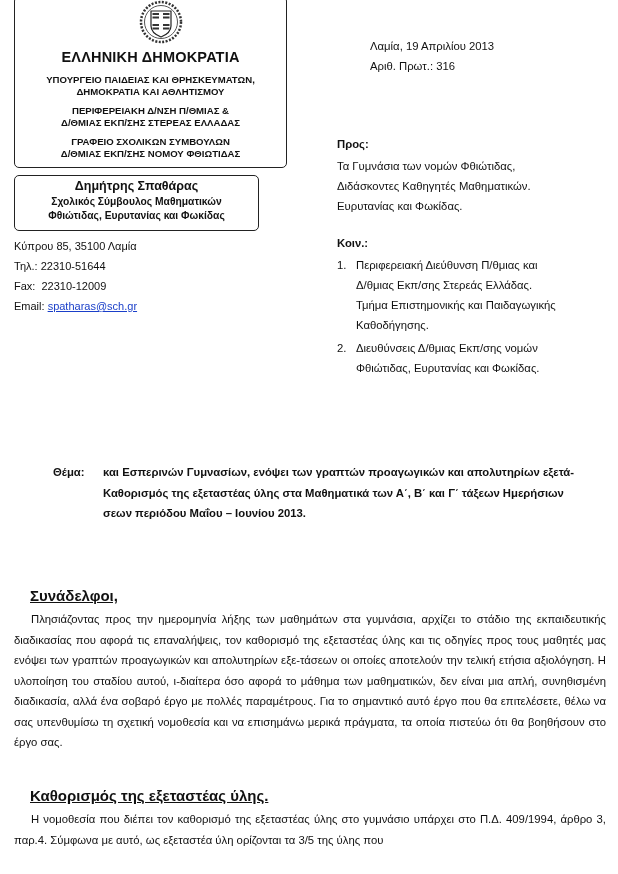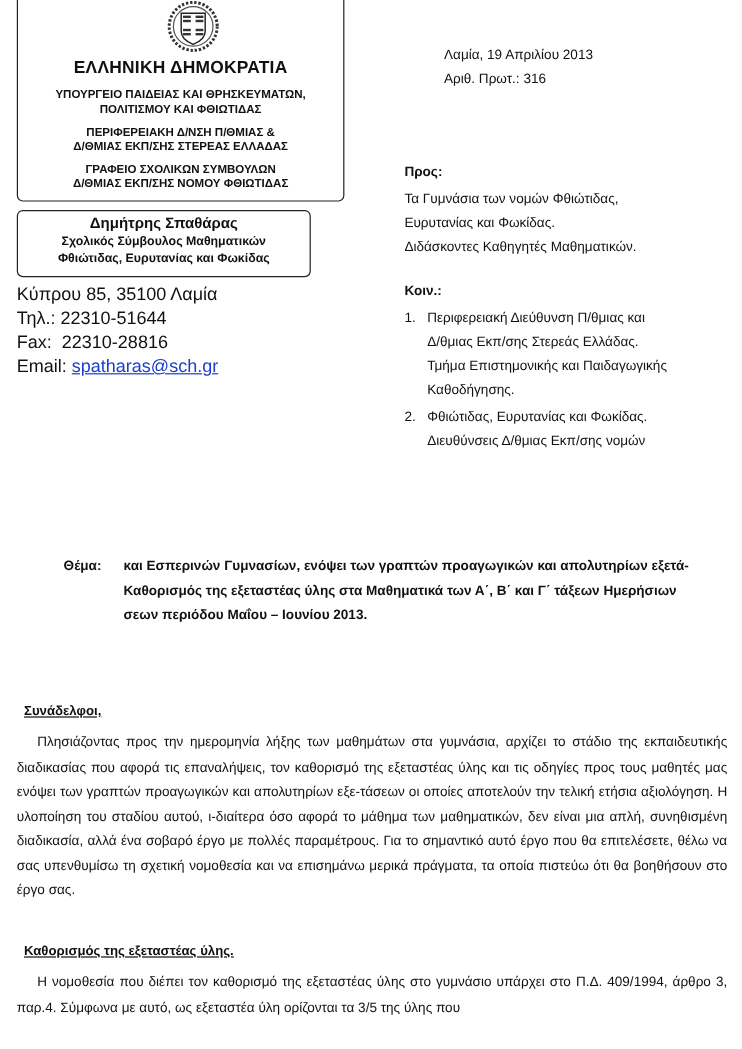--- a/index.html
+++ b/index.html
@@ -12,32 +12,32 @@
     position: absolute; border: 1.3px solid #222; border-radius: 5px;
     box-sizing: border-box; text-align: center;
   }
   #box-ministry { left: 14px; top: -4px; width: 273px; height: 172px; }
   #box-advisor { left: 14px; top: 175px; width: 245px; height: 56px; }
   .emblem { position: absolute; left: 124px; top: 3px; width: 44px; height: 44px; }
   .republic { position: absolute; left: 0; right: 0; top: 52px; font-size: 14.5px; font-weight: bold; letter-spacing: 0.2px; }
   .min-line { position: absolute; left: 0; right: 0; font-size: 9.6px; font-weight: bold; line-height: 12px; }
   .adv-name { font-size: 12.5px; font-weight: bold; line-height: 15px; margin-top: 3px; }
   .adv-sub { font-size: 10.3px; font-weight: bold; line-height: 16px; }
-  .contact { position: absolute; left: 14px; font-size: 15px; line-height: 20px; }
+  .contact { position: absolute; left: 14px; font-size: 11px; line-height: 20px; }
   .contact a { color: #1a3fc9; text-decoration: underline; }
   .right-block { position: absolute; font-size: 11.3px; line-height: 20px; }
   .bold { font-weight: bold; }
   .center { text-align: left; }
   ol.kin { margin: 0; padding: 0; list-style: none; }
   ol.kin li { position: relative; padding-left: 19px; }
   ol.kin li .num { position: absolute; left: 0; top: 0; }
   .subject { position: absolute; left: 13px; top: 462px; width: 600px; font-size: 11.3px; font-weight: bold; line-height: 20.5px; margin-left: 40px; }
   .subject .label { position: absolute; left: 0; top: 0; }
   .subject .text { margin-left: 50px; }
-  .heading-u { position: absolute; left: 20px; font-size: 11px; font-weight: bold; text-decoration: underline; }
+  .heading-u { position: absolute; left: 30px; font-size: 15px; font-weight: bold; text-decoration: underline; }
   .para { position: absolute; left: 14px; width: 592px; font-size: 11.3px; line-height: 20.5px; text-align: justify; text-indent: 17px; }
 </style>
 </head>
 <body>
 
 <div class="box" id="box-ministry">
   <svg class="emblem" viewBox="0 0 44 44">
     <circle cx="22" cy="22" r="20" fill="none" stroke="#333" stroke-width="2.5" stroke-dasharray="2 1.5"></circle>
     <circle cx="22" cy="22" r="16.5" fill="none" stroke="#555" stroke-width="1"></circle>
     <path d="M12 11 H32 V26 Q32 33 22 37 Q12 33 12 26 Z" fill="#fff" stroke="#222" stroke-width="1.2"></path>
@@ -45,66 +45,66 @@
       <rect x="13.5" y="16.5" width="6.5" height="2" fill="#333"></rect>
     <rect x="24" y="13" width="6.5" height="2" fill="#333"></rect>
       <rect x="24" y="16.5" width="6.5" height="2" fill="#333"></rect>
     <rect x="13.5" y="24" width="6.5" height="2" fill="#333"></rect>
       <rect x="13.5" y="27.5" width="6.5" height="2" fill="#333"></rect>
     <rect x="24" y="24" width="6.5" height="2" fill="#333"></rect>
       <rect x="24" y="27.5" width="6.5" height="2" fill="#333"></rect>
   </svg>
   <div class="republic">ΕΛΛΗΝΙΚΗ ΔΗΜΟΚΡΑΤΙΑ</div>
   <div class="min-line" style="top:77px">ΥΠΟΥΡΓΕΙΟ ΠΑΙΔΕΙΑΣ ΚΑΙ ΘΡΗΣΚΕΥΜΑΤΩΝ,</div>
-  <div class="min-line" style="top:89px">ΠΟΛΙΤΙΣΜΟΥ ΚΑΙ ΦΘΙΩΤΙΔΑΣ</div>
+  <div class="min-line" style="top:89px">ΔΗΜΟΚΡΑΤΙΑ ΚΑΙ ΑΘΛΗΤΙΣΜΟΥ</div>
   <div class="min-line" style="top:108px">ΠΕΡΙΦΕΡΕΙΑΚΗ Δ/ΝΣΗ Π/ΘΜΙΑΣ &amp;</div>
   <div class="min-line" style="top:120px">Δ/ΘΜΙΑΣ ΕΚΠ/ΣΗΣ ΣΤΕΡΕΑΣ ΕΛΛΑΔΑΣ</div>
   <div class="min-line" style="top:139px">ΓΡΑΦΕΙΟ ΣΧΟΛΙΚΩΝ ΣΥΜΒΟΥΛΩΝ</div>
   <div class="min-line" style="top:151px">Δ/ΘΜΙΑΣ ΕΚΠ/ΣΗΣ ΝΟΜΟΥ ΦΘΙΩΤΙΔΑΣ</div>
 </div>
 
 <div class="box" id="box-advisor">
   <div class="adv-name">Δημήτρης Σπαθάρας</div>
   <div class="adv-sub">Σχολικός Σύμβουλος Μαθηματικών</div>
   <div class="adv-sub" style="margin-top:-2px">Φθιώτιδας, Ευρυτανίας και Φωκίδας</div>
 </div>
 
 <div class="contact" style="top:236px">
   <div>Κύπρου 85, 35100 Λαμία</div>
   <div>Τηλ.: 22310-51644</div>
-  <div style="white-space:pre">Fax:  22310-28816</div>
+  <div style="white-space:pre">Fax:  22310-12009</div>
   <div><span style="white-space:pre">Email: </span><a>spatharas@sch.gr</a></div>
 </div>
 
 <div class="right-block center" style="left:370px; top:36px; width:180px;">
   <div>Λαμία, 19 Απριλίου 2013</div>
   <div>Αριθ. Πρωτ.: 316</div>
 </div>
 
 <div class="right-block" style="left:337px; top:134px; width:270px;">
   <div class="bold" style="margin-bottom:2px">Προς:</div>
   <div>Τα Γυμνάσια των νομών Φθιώτιδας,</div>
+  <div>Διδάσκοντες Καθηγητές Μαθηματικών.</div>
   <div>Ευρυτανίας και Φωκίδας.</div>
-  <div>Διδάσκοντες Καθηγητές Μαθηματικών.</div>
 </div>
 
 <div class="right-block" style="left:337px; top:233px; width:270px;">
   <div class="bold" style="margin-bottom:2px">Κοιν.:</div>
   <ol class="kin">
     <li>
       <span class="num">1.</span>
       <div>Περιφερειακή Διεύθυνση Π/θμιας και</div>
       <div>Δ/θμιας Εκπ/σης Στερεάς Ελλάδας.</div>
       <div>Τμήμα Επιστημονικής και Παιδαγωγικής</div>
       <div>Καθοδήγησης.</div>
     </li>
     <li style="margin-top:3px">
       <span class="num">2.</span>
+      <div>Διευθύνσεις Δ/θμιας Εκπ/σης νομών</div>
       <div>Φθιώτιδας, Ευρυτανίας και Φωκίδας.</div>
-      <div>Διευθύνσεις Δ/θμιας Εκπ/σης νομών</div>
     </li>
   </ol>
 </div>
 
 <div class="subject">
   <span class="label">Θέμα:</span>
   <div class="text">
     <div style="white-space:nowrap">και Εσπερινών Γυμνασίων, ενόψει των γραπτών προαγωγικών και απολυτηρίων εξετά-</div>
     <div style="white-space:nowrap">Καθορισμός της εξεταστέας ύλης στα Μαθηματικά των Α΄, Β΄ και Γ΄ τάξεων Ημερήσιων</div>
     <div>σεων περιόδου Μαΐου – Ιουνίου 2013.</div>

